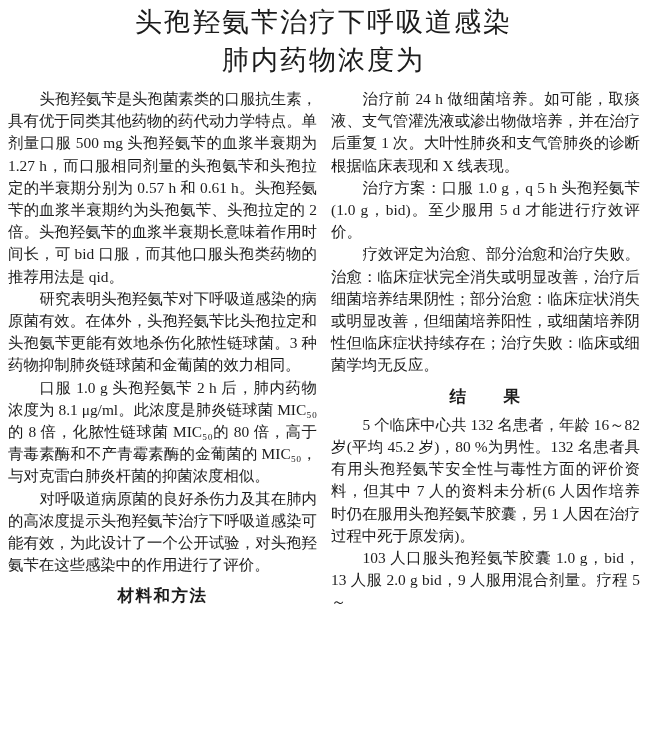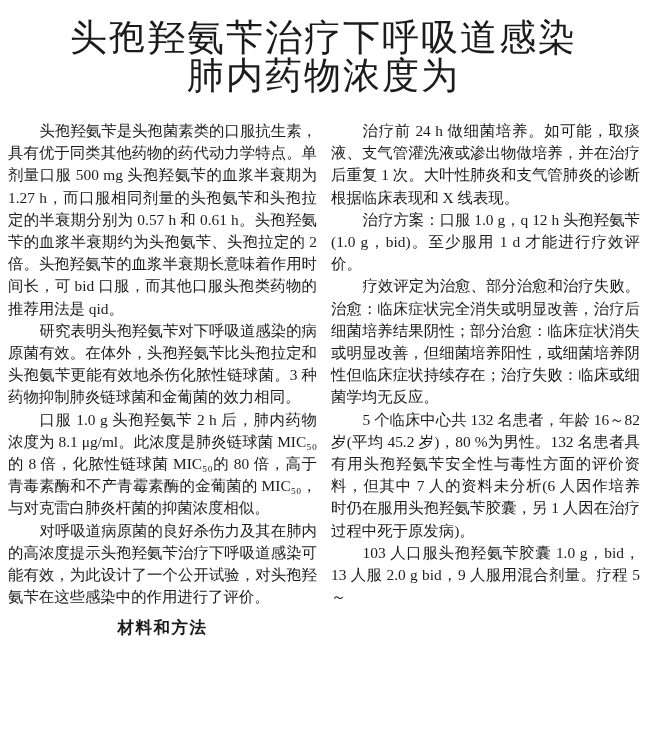--- a/index.html
+++ b/index.html
@@ -15,26 +15,26 @@
   .page {
     width: 647px;
     height: 732px;
     background: #ffffff;
     color: #1b1b1b;
     font-family: "Liberation Serif", "DejaVu Serif", serif;
     box-sizing: border-box;
   }
   .article-title {
     text-align: center;
-    font-size: 37px;
+    font-size: 27px;
     line-height: 38px;
     font-weight: normal;
     letter-spacing: 2px;
     padding-top: 3px;
-    margin: 16px;
+    margin: 0;
   }
   .columns {
     display: flex;
     gap: 14px;
     padding: 9px 7px 0 8px;
     box-sizing: border-box;
   }
   .col {
     flex: 1;
     min-width: 0;
@@ -70,20 +70,21 @@
     <div class="col">
       <p>头孢羟氨苄是头孢菌素类的口服抗生素，具有优于同类其他药物的药代动力学特点。单剂量口服 500 mg 头孢羟氨苄的血浆半衰期为 1.27 h，而口服相同剂量的头孢氨苄和头孢拉定的半衰期分别为 0.57 h 和 0.61 h。头孢羟氨苄的血浆半衰期约为头孢氨苄、头孢拉定的 2 倍。头孢羟氨苄的血浆半衰期长意味着作用时间长，可 bid 口服，而其他口服头孢类药物的推荐用法是 qid。</p>
       <p>研究表明头孢羟氨苄对下呼吸道感染的病原菌有效。在体外，头孢羟氨苄比头孢拉定和头孢氨苄更能有效地杀伤化脓性链球菌。3 种药物抑制肺炎链球菌和金葡菌的效力相同。</p>
       <p>口服 1.0 g 头孢羟氨苄 2 h 后，肺内药物浓度为 8.1 μg/ml。此浓度是肺炎链球菌 MIC₅₀的 8 倍，化脓性链球菌 MIC₅₀的 80 倍，高于青毒素酶和不产青霉素酶的金葡菌的 MIC₅₀，与对克雷白肺炎杆菌的抑菌浓度相似。</p>
       <p>对呼吸道病原菌的良好杀伤力及其在肺内的高浓度提示头孢羟氨苄治疗下呼吸道感染可能有效，为此设计了一个公开试验，对头孢羟氨苄在这些感染中的作用进行了评价。</p>
       <div class="section-heading">材料和方法</div>
     </div>
 
     <div class="col">
       <p>治疗前 24 h 做细菌培养。如可能，取痰液、支气管灌洗液或渗出物做培养，并在治疗后重复 1 次。大叶性肺炎和支气管肺炎的诊断根据临床表现和 X 线表现。</p>
-      <p>治疗方案：口服 1.0 g，q 12 h 头孢羟氨苄(1.0 g，bid)。至少服用 1 d 才能进行疗效评价。</p>
+      <p>治疗方案：口服 1.0 g，q 5 h 头孢羟氨苄(1.0 g，bid)。至少服用 5 d 才能进行疗效评价。</p>
       <p>疗效评定为治愈、部分治愈和治疗失败。治愈：临床症状完全消失或明显改善，治疗后细菌培养结果阴性；部分治愈：临床症状消失或明显改善，但细菌培养阳性，或细菌培养阴性但临床症状持续存在；治疗失败：临床或细菌学均无反应。</p>
+      <div class="section-heading">结　　果</div>
       <p>5 个临床中心共 132 名患者，年龄 16～82 岁(平均 45.2 岁)，80 %为男性。132 名患者具有用头孢羟氨苄安全性与毒性方面的评价资料，但其中 7 人的资料未分析(6 人因作培养时仍在服用头孢羟氨苄胶囊，另 1 人因在治疗过程中死于原发病)。</p>
       <p>103 人口服头孢羟氨苄胶囊 1.0 g，bid，13 人服 2.0 g bid，9 人服用混合剂量。疗程 5～</p>
     </div>
 
   </div>
 </div>
 
 </body></html>

